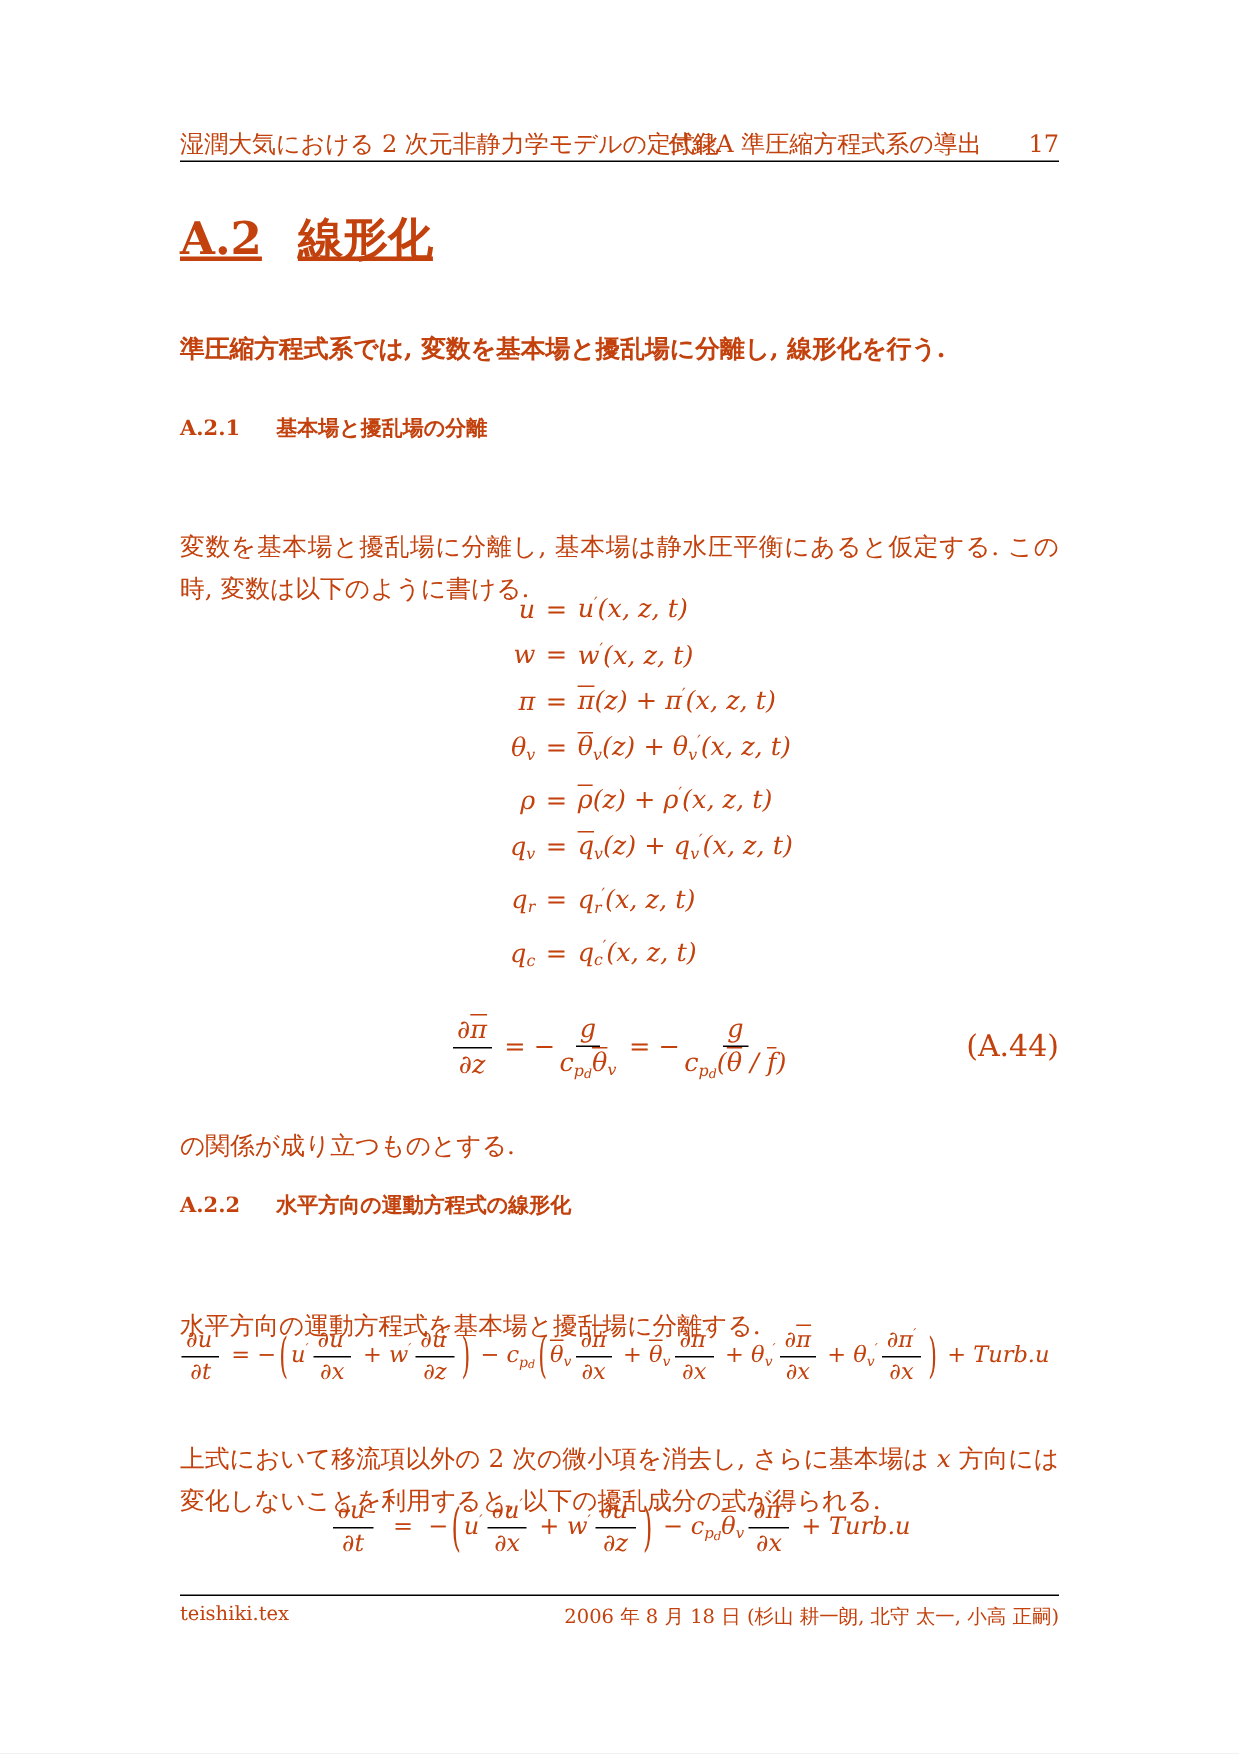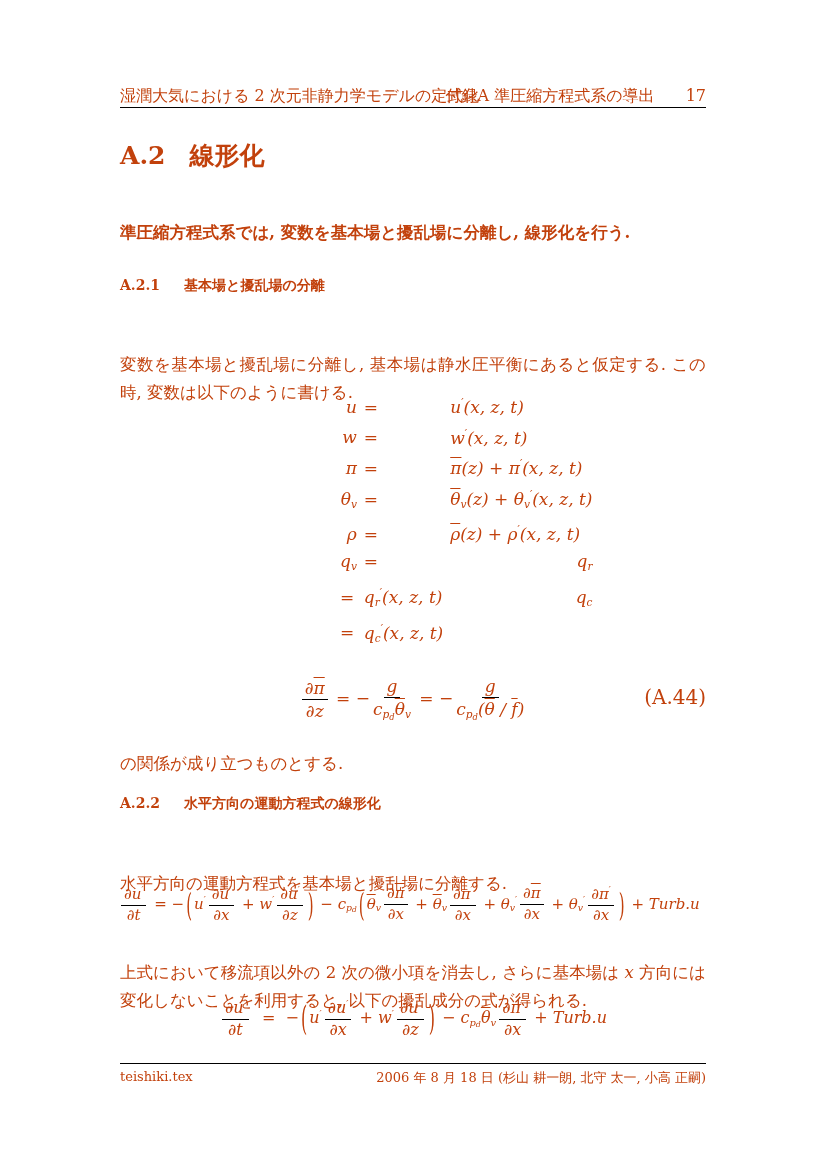--- a/index.html
+++ b/index.html
@@ -12,21 +12,21 @@
   .header{position:absolute;top:86px;left:120px;width:586px;height:20px;font-size:16px;}
   .h-left{position:absolute;left:0;top:0;white-space:nowrap;}
   .h-right{position:absolute;right:0;top:0;white-space:nowrap;}
   .pagenum{margin-left:26px;text-align:center;}
   .rule{position:absolute;left:120px;width:586px;border-top:1px solid #000;height:0;}
   .header-rule{top:107px;}
   .footer-rule{top:1063px;}
   .footer{position:absolute;top:1069px;left:120px;width:586px;font-size:13px;display:flex;justify-content:space-between;}
   
   .sec-heading{position:absolute;left:120px;font-weight:bold;white-space:nowrap;}
-  .sec-a2{top:139px;font-size:25px;}
+  .sec-a2{top:139px;font-size:30px;text-decoration:underline;}
   .sec-a21{top:277px;font-size:14px;}
   .sec-a22{top:795px;font-size:14px;}
   .sec-num{font-family:"DejaVu Serif",serif;margin-right:24px;}
   .sec-title{font-family:"DejaVu Sans",sans-serif;}
   
   .para{position:absolute;left:120px;width:586px;font-size:16.5px;line-height:28px;text-align:justify;}
   .p-intro{top:202px;font-weight:bold;}
   .p-sep{top:334px;}
   .p-tadashi{top:616px;}
   .p-after{top:733px;}
@@ -94,20 +94,21 @@
       <span class="eqm">=</span>
       <span class="eqr"><span class="mbar"><span class="mi">π</span></span><span class="mi">(z) + π</span><span class="msup"><span class="mi">′</span></span><span class="mi">(x, z, t)</span></span>
       <span class="eql"><span class="mi">θ</span><span class="msub"><span class="mi">v</span></span></span>
       <span class="eqm">=</span>
       <span class="eqr"><span class="mbar"><span class="mi">θ</span></span><span class="msub"><span class="mi">v</span></span><span class="mi">(z) + θ</span><span class="msub"><span class="mi">v</span></span><span class="msup"><span class="mi">′</span></span><span class="mi">(x, z, t)</span></span>
       <span class="eql"><span class="mi">ρ</span></span>
       <span class="eqm">=</span>
       <span class="eqr"><span class="mbar"><span class="mi">ρ</span></span><span class="mi">(z) + ρ</span><span class="msup"><span class="mi">′</span></span><span class="mi">(x, z, t)</span></span>
       <span class="eql"><span class="mi">q</span><span class="msub"><span class="mi">v</span></span></span>
       <span class="eqm">=</span>
+      <span class="eqr"><span class="mbar"><span class="mi">q</span></span><span class="msub"><span class="mi">v</span></span><span class="mi">(z) + q</span><span class="msub"><span class="mi">v</span></span><span class="msup"><span class="mi">′</span></span><span class="mi">(x, z, t)</span></span>
       <span class="eql"><span class="mi">q</span><span class="msub"><span class="mi">r</span></span></span>
       <span class="eqm">=</span>
       <span class="eqr"><span class="mi">q</span><span class="msub"><span class="mi">r</span></span><span class="msup"><span class="mi">′</span></span><span class="mi">(x, z, t)</span></span>
       <span class="eql"><span class="mi">q</span><span class="msub"><span class="mi">c</span></span></span>
       <span class="eqm">=</span>
       <span class="eqr"><span class="mi">q</span><span class="msub"><span class="mi">c</span></span><span class="msup"><span class="mi">′</span></span><span class="mi">(x, z, t)</span></span>
     </div>
 
 
   <div class="eq-hydro">

